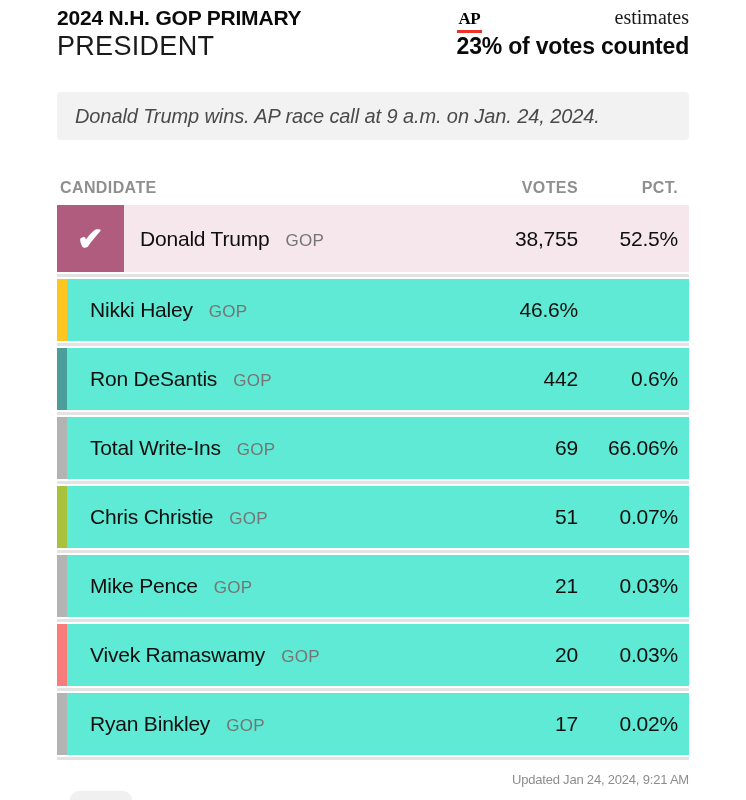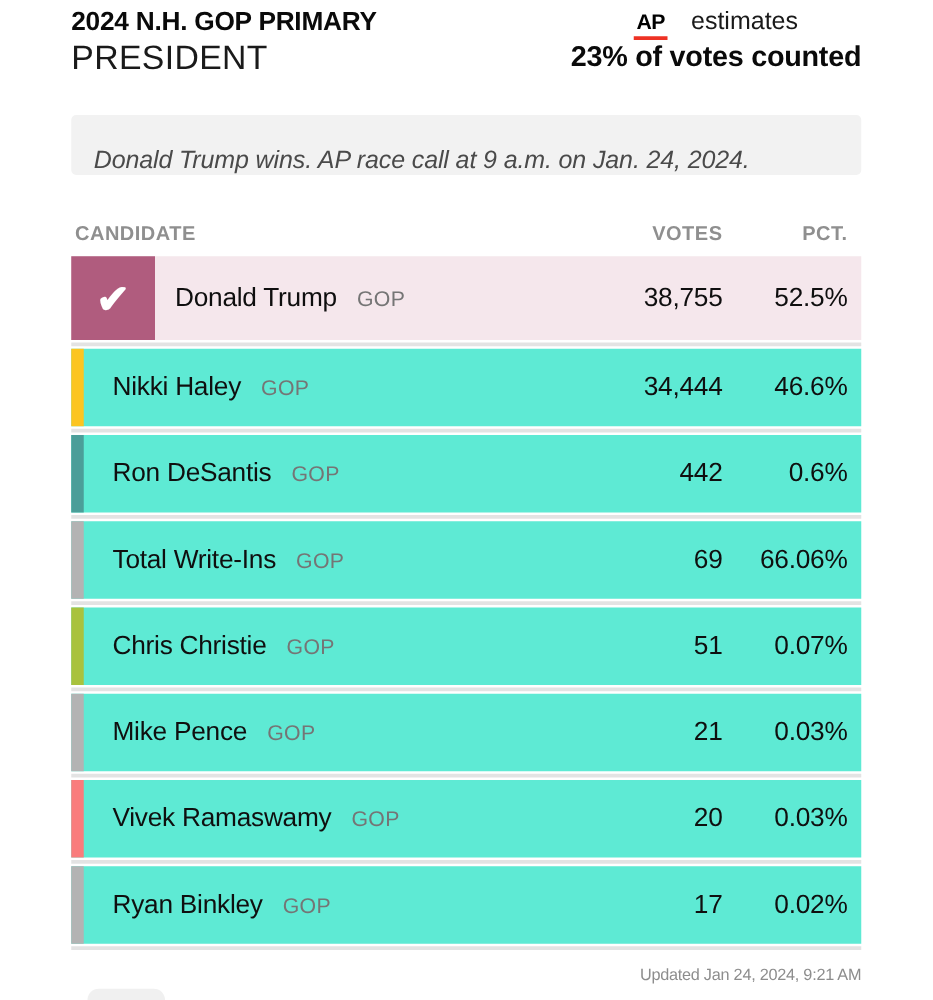--- a/index.html
+++ b/index.html
@@ -6,29 +6,29 @@
   html,body { width:746px; height:800px; background:#ffffff; overflow:hidden;
     font-family:"Liberation Sans", sans-serif; color:#111; }
   .container { position:relative; width:746px; height:800px; padding:4px 57px 0 57px; }
 
   
   .topbar { display:flex; justify-content:space-between; align-items:flex-start; }
   .title-block { line-height:28px; }
   .race-title { font-size:21px; font-weight:700; letter-spacing:-0.2px; color:#0a0a0a; }
   .race-office { font-size:27px; font-weight:400; letter-spacing:0.3px; color:#1a1a1a; }
   .right-block { text-align:right; padding-top:2px; }
-  .ap-line { display:flex; justify-content:center; align-items:baseline; gap:19px; }
+  .ap-line { display:flex; justify-content:space-between; align-items:baseline; gap:19px;font-family:Liberation Serif, serif; }
   .ap-logo { font-size:17px; font-weight:700; letter-spacing:-0.5px; color:#000;
     border-bottom:3px solid #ee3224; padding:0 2px 1px 2px; }
   .estimates { font-size:20px; color:#1a1a1a; }
   .counted { font-size:23px; font-weight:700; letter-spacing:-0.2px; color:#0a0a0a; }
 
   
   .callout { margin-top:32px; height:48px; background:#f2f2f2; border-radius:4px;
-    display:flex; align-items:flex-end; padding:0 18px;
+    display:flex; align-items:center; padding:0 18px;
     font-style:italic; font-size:20px; color:#4a4a4a; letter-spacing:-0.1px; }
 
   
   .thead { margin-top:38px; display:grid; grid-template-columns:1fr 120px 100px;
     padding:0 11px 0 3px; height:20px; align-items:center;font-weight:bold; }
   .th { font-size:16px; color:#8f8f8f; letter-spacing:0.4px; }
   .th.right { text-align:right; }
   .tbody { margin-top:7px; }
 
   .row { position:relative; height:62px; display:grid; grid-template-columns:1fr 120px 100px;
@@ -95,21 +95,20 @@
         <div class="votes">38,755</div>
         <div class="pct">52.5%</div>
       </div>
       <div class="divider"></div>
       <div class="row">
         <div class="chip" style="background: rgb(252, 197, 32);"></div>
         <div class="name-cell">
           <span class="cand-name">Nikki Haley</span>
           <span class="party">GOP</span>
         </div>
-        <div class="votes">34,444</div>
         <div class="pct">46.6%</div>
       </div>
       <div class="divider"></div>
       <div class="row">
         <div class="chip" style="background: rgb(75, 158, 153);"></div>
         <div class="name-cell">
           <span class="cand-name">Ron DeSantis</span>
           <span class="party">GOP</span>
         </div>
         <div class="votes">442</div>

